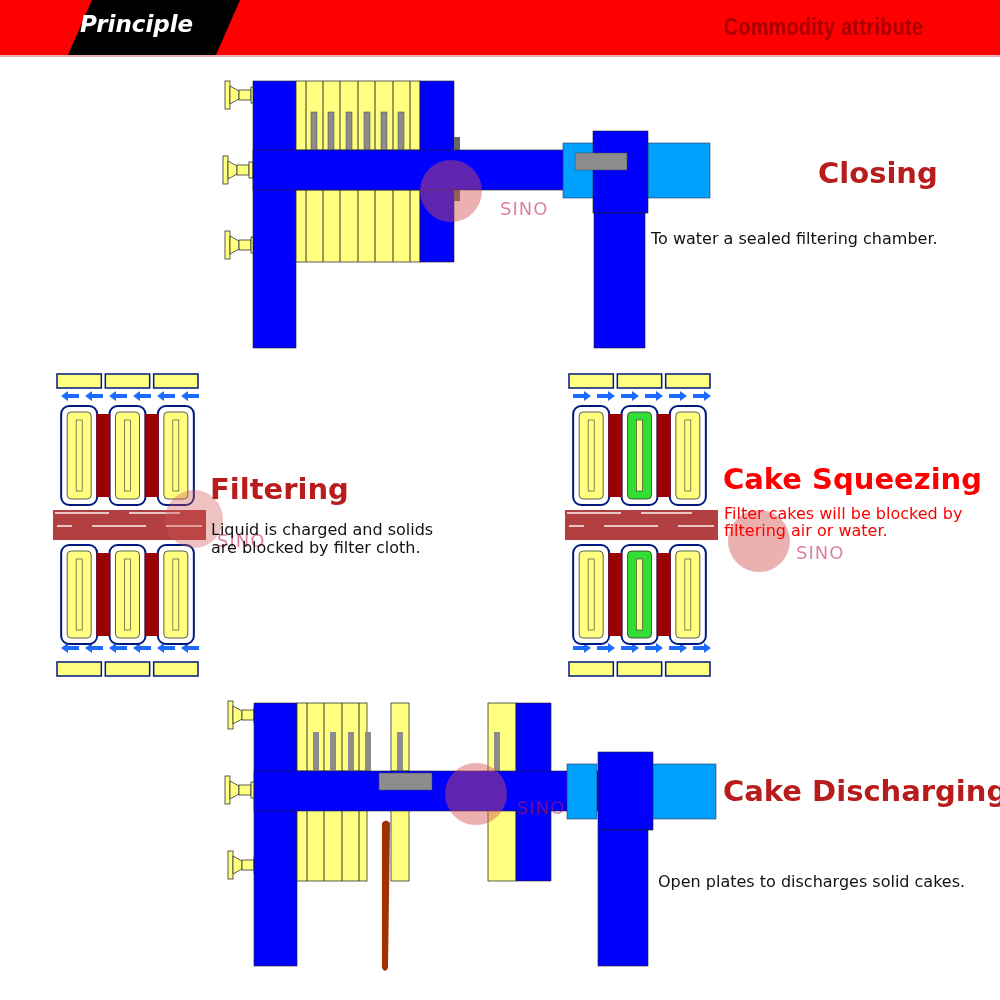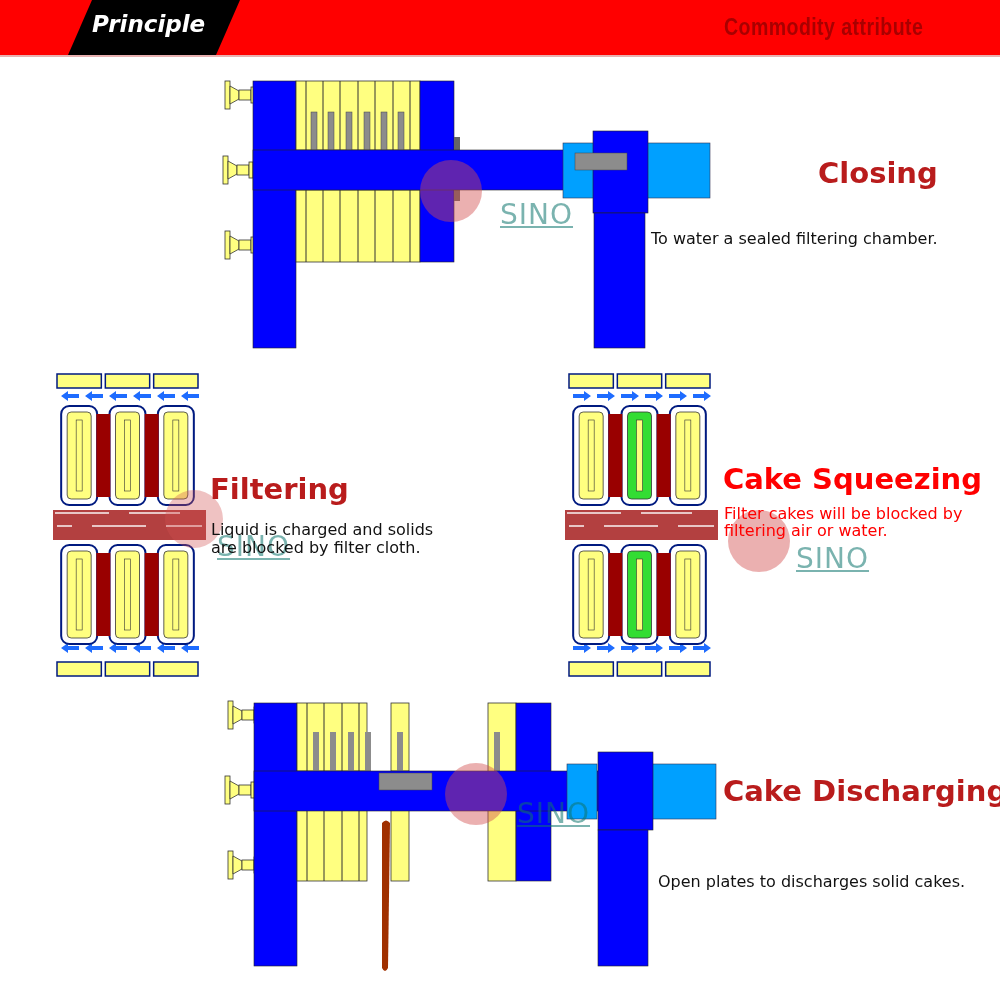--- a/index.html
+++ b/index.html
@@ -1,27 +1,27 @@
 <!DOCTYPE html>
 <html><head>
 <meta charset="utf-8">
 <style>
   html,body{margin:0;padding:0;}
   body{width:1000px;height:1000px;position:relative;background:#fff;overflow:hidden;font-family:"DejaVu Sans",sans-serif;}
   .header{position:absolute;left:0;top:0;width:1000px;height:55px;background:#ff0000;}
   .header-under{position:absolute;left:0;top:55px;width:1000px;height:2px;background:#e8b0b0;}
   .tab-black{position:absolute;left:68px;top:0;width:172px;height:55px;background:#000;clip-path:polygon(24px 0,100% 0,calc(100% - 24px) 100%,0 100%);}
-  .tab-title{position:absolute;left:92px;top:11px;color:#fff;font-style:italic;font-weight:bold;font-size:23px;font-family:"DejaVu Sans",sans-serif;}
+  .tab-title{position:absolute;left:80px;top:11px;color:#fff;font-style:italic;font-weight:bold;font-size:23px;font-family:"DejaVu Sans",sans-serif;}
   .commodity{position:absolute;left:724px;top:14px;color:#a80000;font-weight:bold;font-size:23px;font-family:"Liberation Sans",sans-serif;transform:scaleX(0.85);transform-origin:left;letter-spacing:0.5px;}
   .step-title{position:absolute;font-weight:bold;font-size:29px;color:#b91c1c;font-family:"DejaVu Sans",sans-serif;white-space:nowrap;}
   .step-desc{position:absolute;font-size:16px;color:#111;font-family:"DejaVu Sans",sans-serif;white-space:nowrap;line-height:17px;}
   .red{color:#ff0000;}
   svg{position:absolute;left:0;top:0;}
   .wm{position:absolute;pointer-events:none;}
-  .wm-text{position:absolute;color:#0f766e;opacity:0.55;font-family:"DejaVu Sans",sans-serif;font-size:28px;letter-spacing:1px;text-decoration:underline;}
+  .wm-text{position:absolute;color:#be185d;opacity:0.55;font-family:"DejaVu Sans",sans-serif;font-size:18px;letter-spacing:1px;}
 </style>
 </head>
 <body>
 
 <div class="header"></div>
 <div class="header-under"></div>
 <div class="tab-black"></div>
 <div class="tab-title">Principle</div>
 <div class="commodity">Commodity attribute</div>
 

